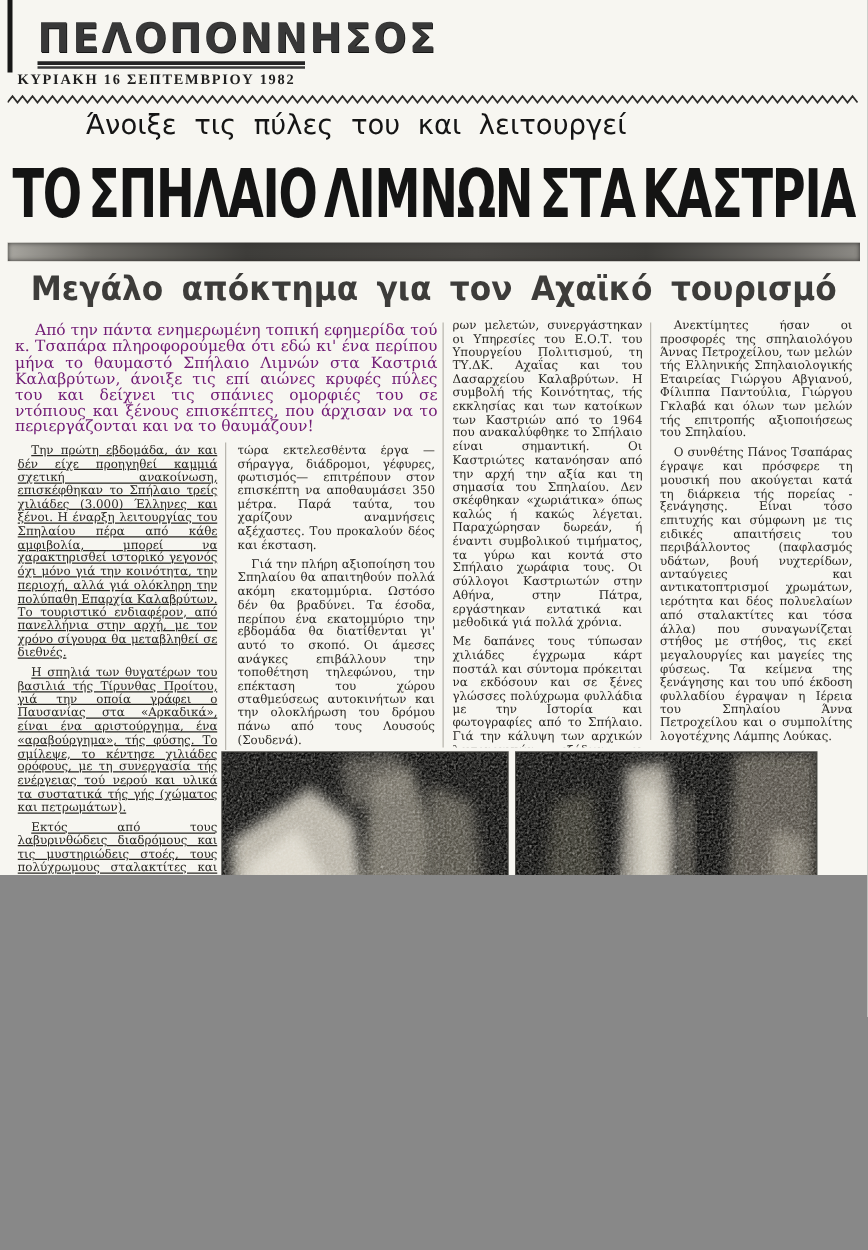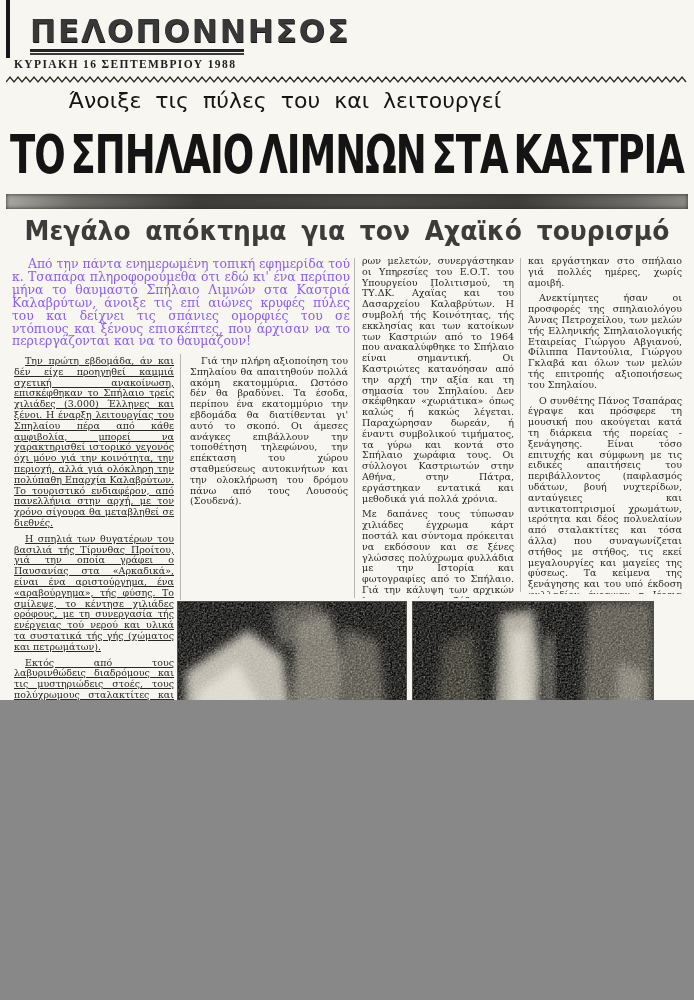--- a/index.html
+++ b/index.html
@@ -46,21 +46,21 @@
   .subhead{
     position:absolute; left:0; top:215px; width:694px; text-align:center;
     font-family:"DejaVu Sans", sans-serif; font-weight:bold; font-size:25px;
     word-spacing:6px; color:#3d3c3a; transform:scaleY(1.08); transform-origin:center top;
   }
   
   .body-region{position:absolute; left:12px; top:256px; width:670px; height:736px;}
   .lead{
     position:absolute; left:0; top:2px; width:338px; height:96px; overflow:hidden;
     font-size:12.4px; line-height:12.9px; text-align:justify; text-indent:16px;
-    color:#8b5cf6;
+    color:#701a75;
   }
   .col{
     position:absolute; font-size:9.5px; line-height:10.8px; text-align:justify;
     color:#2a2824; overflow:hidden;
   }
   .col p{margin:0 0 5px 0; text-indent:11px;}
   .c1{left:2px;  top:100px; width:160px; height:604px;text-decoration:underline;}
   .c2{left:178px; top:100px; width:158px; height:246px;}
   .c3{left:350px; top:0;     width:152px; height:342px;}
   .c4{left:516px; top:0;     width:154px; height:338px;}
@@ -85,21 +85,21 @@
   <div class="edge-bar"></div>
 
   <div class="masthead">
     <span class="masthead-title">ΠΕΛΟΠΟΝΝΗΣΟΣ</span>
     <div class="masthead-rule">
       <div class="r1"></div>
         <div class="r2"></div>
     </div>
   </div>
 
-  <div class="dateline">ΚΥΡΙΑΚΗ 16 ΣΕΠΤΕΜΒΡΙΟΥ 1988</div>
+  <div class="dateline">ΚΥΡΙΑΚΗ 16 ΣΕΠΤΕΜΒΡΙΟΥ 1982</div>
 
   <svg class="wavy" width="682" height="9" aria-hidden="true">
     <path id="zigzag" d="M0 7 L4 2 L8 7 L12 2 L16 7 L20 2 L24 7 L28 2 L32 7 L36 2 L40 7 L44 2 L48 7 L52 2 L56 7 L60 2 L64 7 L68 2 L72 7 L76 2 L80 7 L84 2 L88 7 L92 2 L96 7 L100 2 L104 7 L108 2 L112 7 L116 2 L120 7 L124 2 L128 7 L132 2 L136 7 L140 2 L144 7 L148 2 L152 7 L156 2 L160 7 L164 2 L168 7 L172 2 L176 7 L180 2 L184 7 L188 2 L192 7 L196 2 L200 7 L204 2 L208 7 L212 2 L216 7 L220 2 L224 7 L228 2 L232 7 L236 2 L240 7 L244 2 L248 7 L252 2 L256 7 L260 2 L264 7 L268 2 L272 7 L276 2 L280 7 L284 2 L288 7 L292 2 L296 7 L300 2 L304 7 L308 2 L312 7 L316 2 L320 7 L324 2 L328 7 L332 2 L336 7 L340 2 L344 7 L348 2 L352 7 L356 2 L360 7 L364 2 L368 7 L372 2 L376 7 L380 2 L384 7 L388 2 L392 7 L396 2 L400 7 L404 2 L408 7 L412 2 L416 7 L420 2 L424 7 L428 2 L432 7 L436 2 L440 7 L444 2 L448 7 L452 2 L456 7 L460 2 L464 7 L468 2 L472 7 L476 2 L480 7 L484 2 L488 7 L492 2 L496 7 L500 2 L504 7 L508 2 L512 7 L516 2 L520 7 L524 2 L528 7 L532 2 L536 7 L540 2 L544 7 L548 2 L552 7 L556 2 L560 7 L564 2 L568 7 L572 2 L576 7 L580 2 L584 7 L588 2 L592 7 L596 2 L600 7 L604 2 L608 7 L612 2 L616 7 L620 2 L624 7 L628 2 L632 7 L636 2 L640 7 L644 2 L648 7 L652 2 L656 7 L660 2 L664 7 L668 2 L672 7 L676 2 L680 7" fill="none" stroke="#2e2d2b" stroke-width="1.4"></path>
   </svg>
 
   <div class="kicker">Άνοιξε τις πύλες του και λειτουργεί</div>
 
   <div class="headline-row" id="headline-row">
       <span>ΤΟ</span>
       <span>ΣΠΗΛΑΙΟ</span>
@@ -121,31 +121,31 @@
     <div class="rule-v rv3"></div>
 
     <div class="col c1">
       <p>Την πρώτη εβδομάδα, άν και δέν είχε προηγηθεί καμμιά σχετική ανακοίνωση, επισκέφθηκαν το Σπήλαιο τρείς χιλιάδες (3.000) Έλληνες και ξένοι. Η έναρξη λειτουργίας του Σπηλαίου πέρα από κάθε αμφιβολία, μπορεί να χαρακτηρισθεί ιστορικό γεγονός όχι μόνο γιά την κοινότητα, την περιοχή, αλλά γιά ολόκληρη την πολύπαθη Επαρχία Καλαβρύτων. Το τουριστικό ενδιαφέρον, από πανελλήνια στην αρχή, με τον χρόνο σίγουρα θα μεταβληθεί σε διεθνές.</p>
       <p>Η σπηλιά των θυγατέρων του βασιλιά τής Τίρυνθας Προίτου, γιά την οποία γράφει ο Παυσανίας στα «Αρκαδικά», είναι ένα αριστούργημα, ένα «αραβούργημα», τής φύσης. Το σμίλεψε, το κέντησε χιλιάδες ορόφους, με τη συνεργασία τής ενέργειας τού νερού και υλικά τα συστατικά τής γής (χώματος και πετρωμάτων).</p>
       <p>Εκτός από τους λαβυρινθώδεις διαδρόμους και τις μυστηριώδεις στοές, τους πολύχρωμους σταλακτίτες και σταλαγμίτες, τους πετρωμένους καταρράκτες, τις δαντελωτές λεκάνες και μύριες άλλες πολύμορφες και θεαματικές ομορφιές, το Σπήλαιο έχει κάτι το αποκλειστικά δικό του σε σύγκριση με τα άλλα σπήλαια τής Ελλάδος, τής Ευρώπης. Είναι οι αλληλοδιάδοχες αλλά κλιμακωτές και σε τρία επίπεδα (ορόφους) λίμνες του. Από αυτές άλλωστε πήρε και το όνομά του.</p>
       <div class="col-subhead">Η ΟΛΟΚΛΗΡΩΣΗ ΤΗΣ ΑΞΙΟΠΟΙΗΣΗΣ</div>
     </div>
 
     <div class="col c2">
+      <p style="text-indent:0">τώρα εκτελεσθέντα έργα — σήραγγα, διάδρομοι, γέφυρες, φωτισμός— επιτρέπουν στον επισκέπτη να αποθαυμάσει 350 μέτρα. Παρά ταύτα, του χαρίζουν αναμνήσεις αξέχαστες. Του προκαλούν δέος και έκσταση.</p>
       <p>Γιά την πλήρη αξιοποίηση του Σπηλαίου θα απαιτηθούν πολλά ακόμη εκατομμύρια. Ωστόσο δέν θα βραδύνει. Τα έσοδα, περίπου ένα εκατομμύριο την εβδομάδα θα διατίθενται γι' αυτό το σκοπό. Οι άμεσες ανάγκες επιβάλλουν την τοποθέτηση τηλεφώνου, την επέκταση του χώρου σταθμεύσεως αυτοκινήτων και την ολοκλήρωση του δρόμου πάνω από τους Λουσούς (Σουδενά).</p>
 
     </div>
 
     <div class="col c3">
       <p style="text-indent:0">ρων μελετών, συνεργάστηκαν οι Υπηρεσίες του Ε.Ο.Τ. του Υπουργείου Πολιτισμού, τη ΤΥ.ΔΚ. Αχαΐας και του Δασαρχείου Καλαβρύτων. Η συμβολή τής Κοινότητας, τής εκκλησίας και των κατοίκων των Καστριών από το 1964 που ανακαλύφθηκε το Σπήλαιο είναι σημαντική. Οι Καστριώτες κατανόησαν από την αρχή την αξία και τη σημασία του Σπηλαίου. Δεν σκέφθηκαν «χωριάτικα» όπως καλώς ή κακώς λέγεται. Παραχώρησαν δωρεάν, ή έναντι συμβολικού τιμήματος, τα γύρω και κοντά στο Σπήλαιο χωράφια τους. Οι σύλλογοι Καστριωτών στην Αθήνα, στην Πάτρα, εργάστηκαν εντατικά και μεθοδικά γιά πολλά χρόνια.</p>
       <p style="text-indent:0">Με δαπάνες τους τύπωσαν χιλιάδες έγχρωμα κάρτ ποστάλ και σύντομα πρόκειται να εκδόσουν και σε ξένες γλώσσες πολύχρωμα φυλλάδια με την Ιστορία και φωτογραφίες από το Σπήλαιο. Γιά την κάλυψη των αρχικών λειτουργικών εξόδων οι Σύλλογοι Καστριωτών διέθεσαν ποσό ύψους ενός εκατομμυρίου δρχ. Αξίζει να σημειωθεί ότι πολλά μέλη τών Συλλόγων προσφέρθηκαν</p>
     </div>
 
     <div class="col c4">
-      <p style="text-indent:0">και εργάστηκαν στο σπήλαιο γιά πολλές ημέρες, χωρίς αμοιβή.</p>
       <p>Ανεκτίμητες ήσαν οι προσφορές της σπηλαιολόγου Άννας Πετροχείλου, των μελών τής Ελληνικής Σπηλαιολογικής Εταιρείας Γιώργου Αβγιανού, Φίλιππα Παντούλια, Γιώργου Γκλαβά και όλων των μελών τής επιτροπής αξιοποιήσεως του Σπηλαίου.</p>
       <p>Ο συνθέτης Πάνος Τσαπάρας έγραψε και πρόσφερε τη μουσική που ακούγεται κατά τη διάρκεια τής πορείας - ξενάγησης. Είναι τόσο επιτυχής και σύμφωνη με τις ειδικές απαιτήσεις του περιβάλλοντος (παφλασμός υδάτων, βουή νυχτερίδων, ανταύγειες και αντικατοπτρισμοί χρωμάτων, ιερότητα και δέος πολυελαίων από σταλακτίτες και τόσα άλλα) που συναγωνίζεται στήθος με στήθος, τις εκεί μεγαλουργίες και μαγείες της φύσεως. Τα κείμενα της ξενάγησης και του υπό έκδοση φυλλαδίου έγραψαν η Ιέρεια του Σπηλαίου Άννα Πετροχείλου και ο συμπολίτης λογοτέχνης Λάμπης Λούκας.</p>
     </div>
 
     <div class="photos">
 
       <svg class="photo" width="228" height="310" viewBox="0 0 228 310" role="img">
         <defs>
           <filter id="blurL" x="-20%" y="-20%" width="140%" height="140%">
               <feGaussianBlur stdDeviation="5"></feGaussianBlur>

